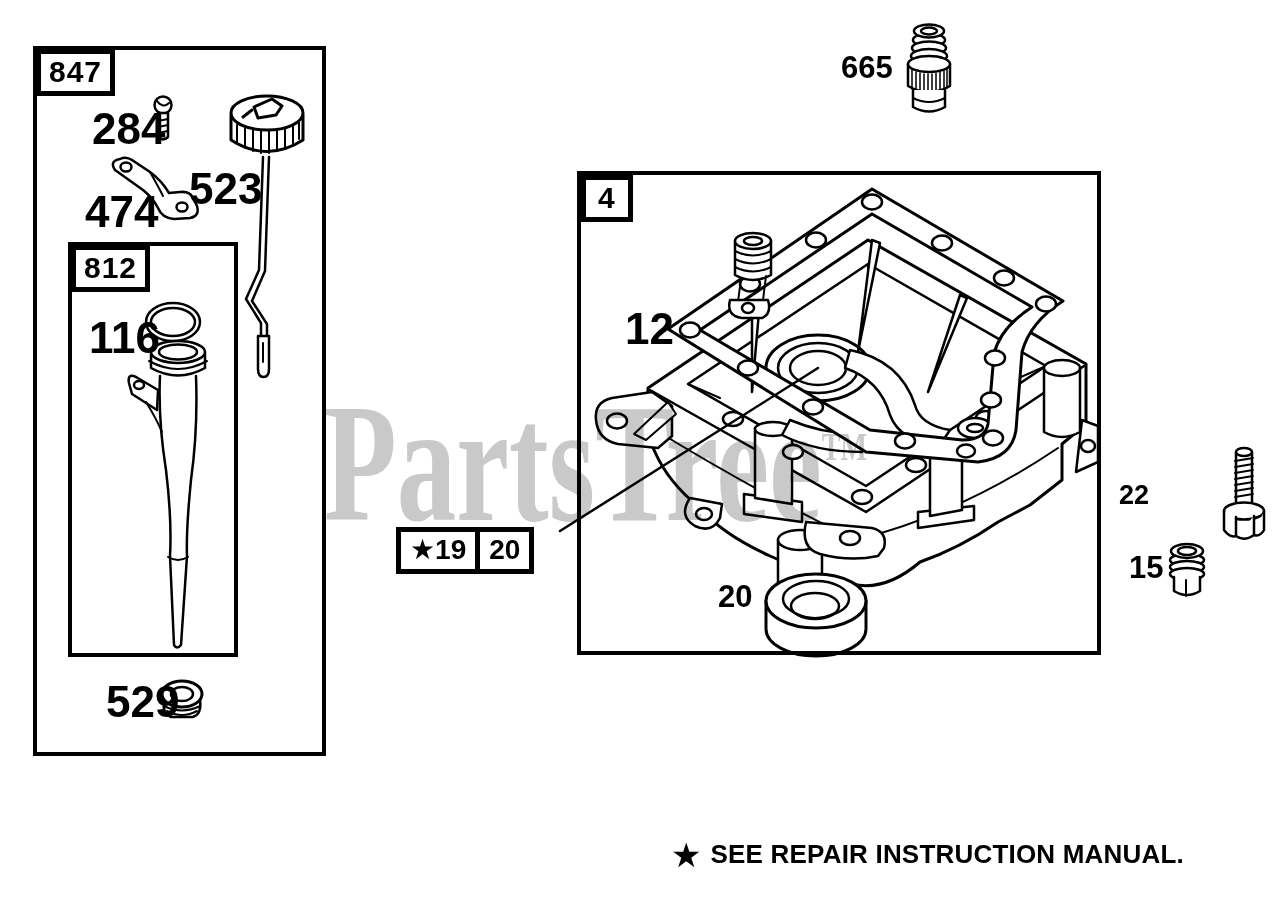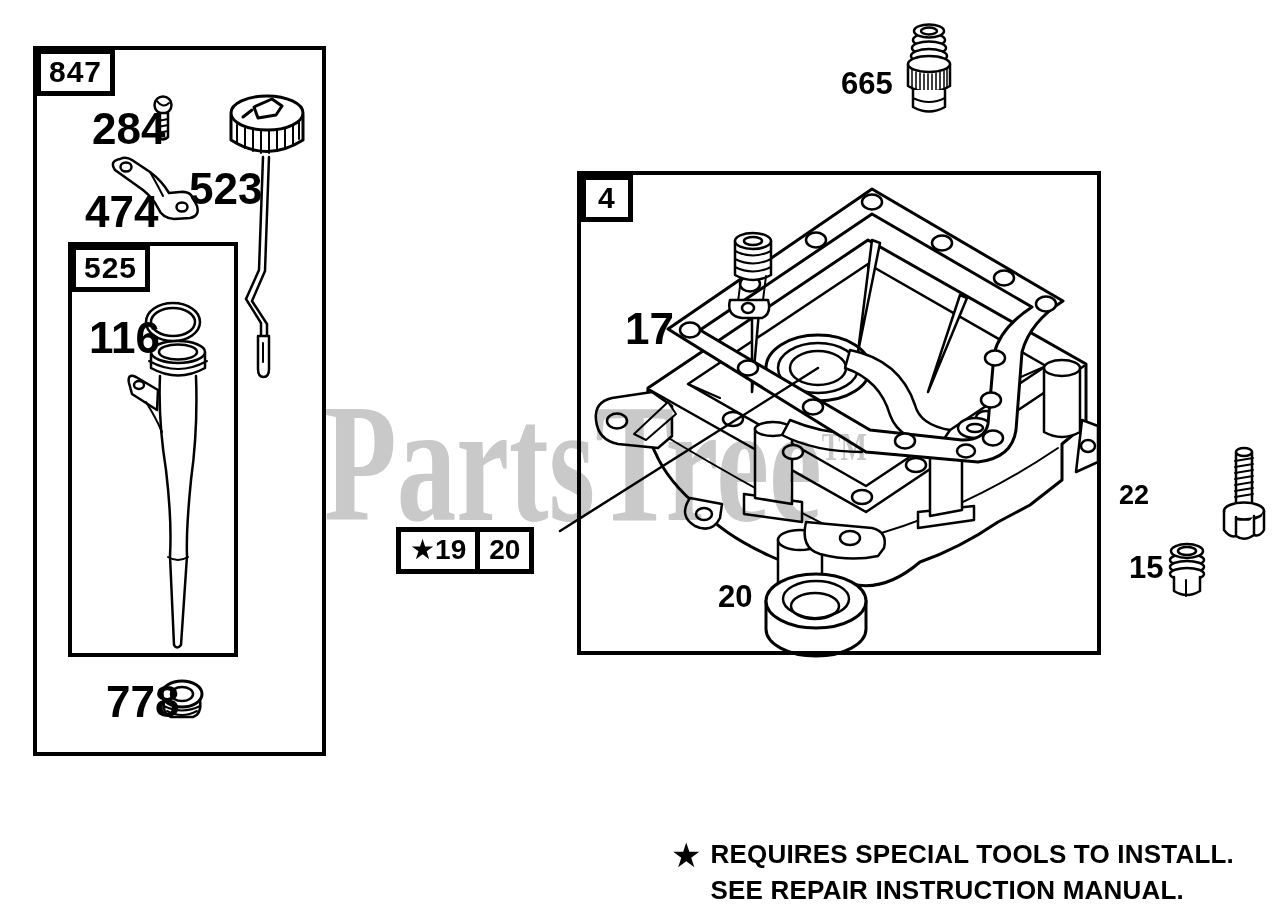--- a/index.html
+++ b/index.html
@@ -232,46 +232,45 @@
       <ellipse cx="1187" cy="551" rx="9" ry="4"></ellipse>
       <path d="M 1174 577 L 1174 591 Q 1187 599 1200 591 L 1200 577" fill="#ffffff"></path>
       <path d="M 1186 580 L 1186 596" stroke-width="2"></path>
     </g>
   </svg>
 
   <div class="gbox" style="left:33px; top:46px; width:285px; height:702px;"></div>
   <div class="gbox-label" style="left:36px; top:49px;">847</div>
 
   <div class="gbox" style="left:68px; top:242px; width:162px; height:407px;"></div>
-  <div class="gbox-label" style="left:71px; top:245px;">525</div>
+  <div class="gbox-label" style="left:71px; top:245px;">812</div>
 
   <div class="gbox" style="left:577px; top:171px; width:516px; height:476px;"></div>
   <div class="gbox-label" style="left:581px; top:175px; padding:3px 12px 4px 12px;">4</div>
 
   <div class="plabel" style="left:92px;  top:107px;">284</div>
   <div class="plabel" style="left:189px; top:167px;">523</div>
   <div class="plabel" style="left:85px;  top:190px;">474</div>
   <div class="plabel" style="left:89px;  top:316px;">116</div>
-  <div class="plabel" style="left:106px; top:680px;">778</div>
-  <div class="plabel" style="left:841px; top:52px;  font-size:31px;margin-top:16px;">665</div>
-  <div class="plabel" style="left:625px; top:307px;">17</div>
+  <div class="plabel" style="left:106px; top:680px;">529</div>
+  <div class="plabel" style="left:841px; top:52px;  font-size:31px;">665</div>
+  <div class="plabel" style="left:625px; top:307px;">12</div>
   <div class="plabel" style="left:718px; top:581px; font-size:31px;">20</div>
   <div class="plabel" style="left:1119px;top:482px; font-size:27px;">22</div>
   <div class="plabel" style="left:1129px;top:552px; font-size:31px;">15</div>
 
   <div id="callout">
     <div class="cell first">★19</div>
     <div class="cell">20</div>
   </div>
 
   <div id="watermark">
     <span>PartsTree</span><sup>TM</sup>
   </div>
 
   <div id="footer">
     <div class="star">★</div>
     <div class="lines">
-      <div>REQUIRES SPECIAL TOOLS TO INSTALL.</div>
       <div>SEE REPAIR INSTRUCTION MANUAL.</div>
     </div>
   </div>
 
 </div>
 
 </body></html>

